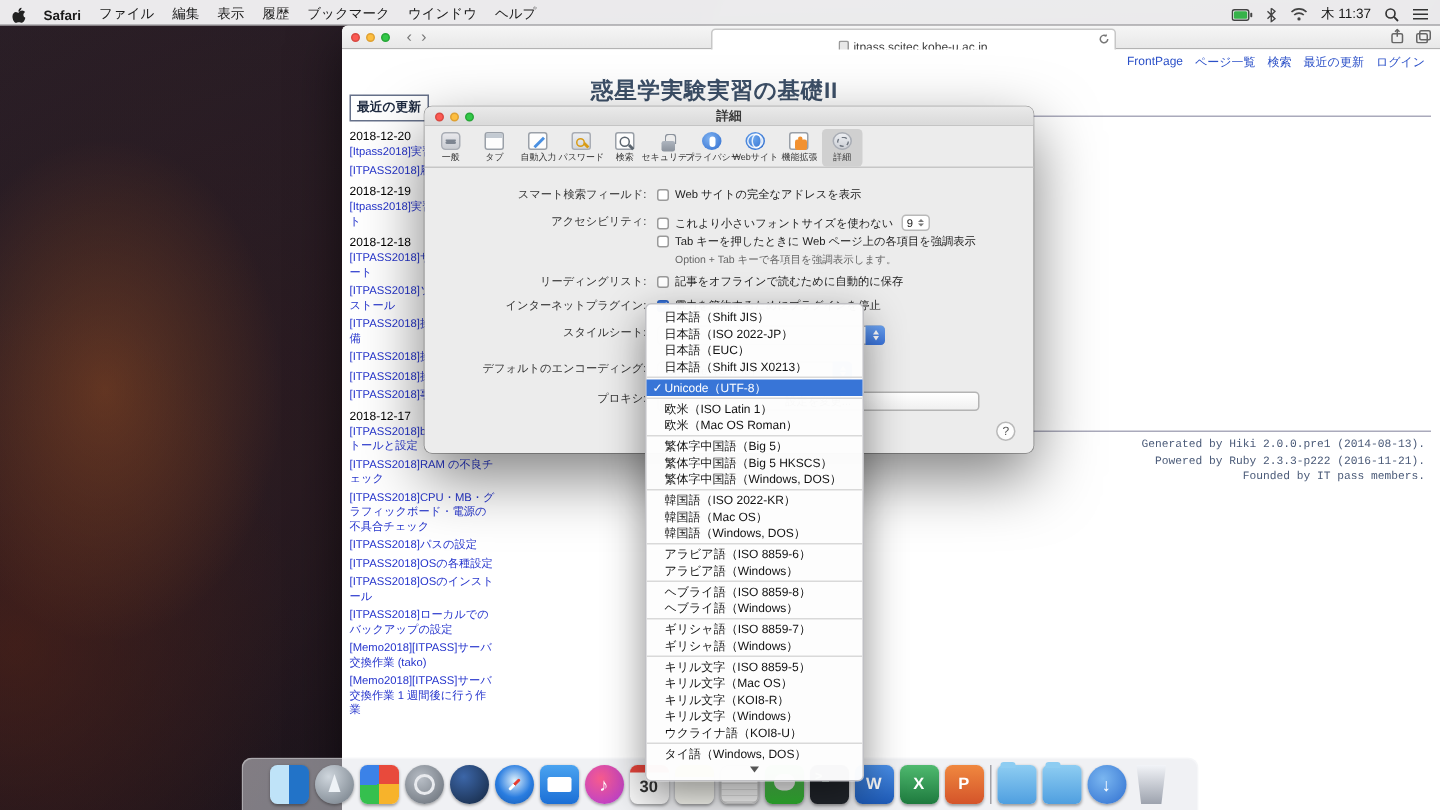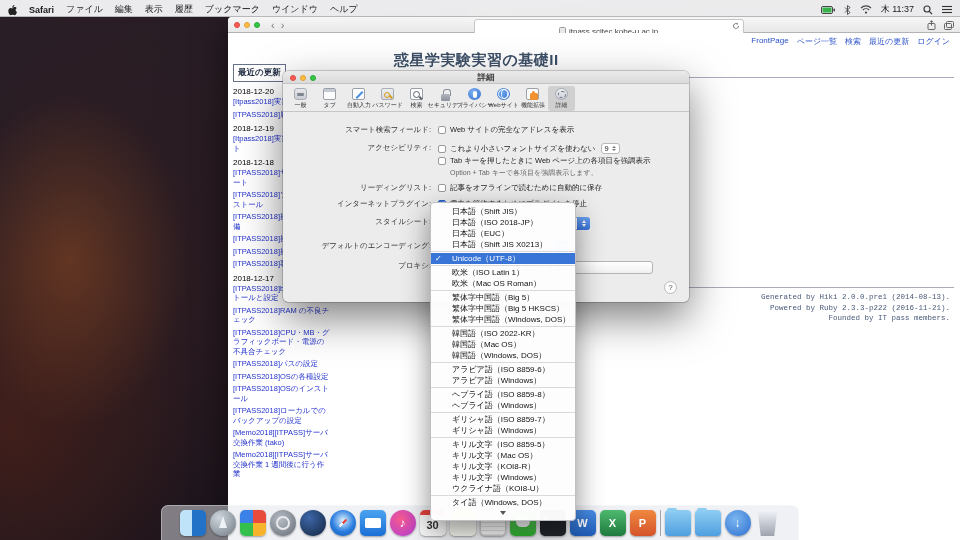--- a/index.html
+++ b/index.html
@@ -125,21 +125,21 @@
   #style-popup{width:152px;} #enc-popup{width:130px;}
   .pbutton{width:215px;height:13px;background:linear-gradient(180deg,#fff,#f0f0f0);border:1px solid #b4b4b4;border-radius:3px;
     text-align:center;font-size:7.5px;line-height:12px;color:#333;}
   .p-help{position:absolute;right:12px;bottom:8px;width:13px;height:13px;border-radius:50%;background:#fdfdfd;
     border:1px solid #b9b9b9;display:flex;align-items:center;justify-content:center;font-size:8px;color:#555;}
 
   
   .emenu{position:absolute;left:430px;top:202px;width:146px;z-index:40;background:rgba(253,253,253,.98);
     border:1px solid #c0c0c4;border-radius:4px;box-shadow:0 10px 28px rgba(0,0,0,.45);padding:3px 0;font-size:8px;}
   .mgroup+.mgroup{border-top:1px solid #d9d9d9;margin-top:1px;padding-top:1px;}
-  .mitem{height:11px;line-height:11px;padding:0 8px 0 21px;position:relative;color:#111;white-space:nowrap;overflow:hidden;}
+  .mitem{height:11px;line-height:11px;padding:0 8px 0 12px;position:relative;color:#111;white-space:nowrap;overflow:hidden;}
   .mitem.checked::before{content:"✓";position:absolute;left:4px;top:0;font-size:8px;}
   .mitem.selected{background:#3875d7;color:#fff;}
   .m-scroll{height:9px;display:flex;align-items:center;justify-content:center;}
   .m-scroll .tri{width:0;height:0;border-left:3.5px solid transparent;border-right:3.5px solid transparent;border-top:4px solid #555;}
 
   
   .dock{position:absolute;left:161px;bottom:0;width:638px;height:35px;z-index:30;
     background:rgba(226,228,233,.5);border:1px solid rgba(255,255,255,.35);border-bottom:none;
     border-radius:7px 7px 0 0;display:flex;align-items:center;justify-content:center;gap:4px;padding:0 6px;}
   .dicon{width:26px;height:26px;border-radius:5px;flex:none;position:relative;box-shadow:0 1px 2px rgba(0,0,0,.35);background:#9aa2ad;}
@@ -467,21 +467,21 @@
     <div class="p-help">?</div>
   </div>
 
   <div class="emenu">
     <div>
 
     <div class="mgroup">
           <div>
 
           <div class="mitem">日本語（Shift JIS）</div>
-            <div class="mitem">日本語（ISO 2018-JP）</div>
+            <div class="mitem">日本語（ISO 2022-JP）</div>
             <div class="mitem">日本語（EUC）</div>
             <div class="mitem">日本語（Shift JIS X0213）</div>
           </div>
         </div>
         <div class="mgroup">
           <div>
 
           <div class="mitem selected checked">Unicode（UTF-8）</div>
           </div>
         </div>

